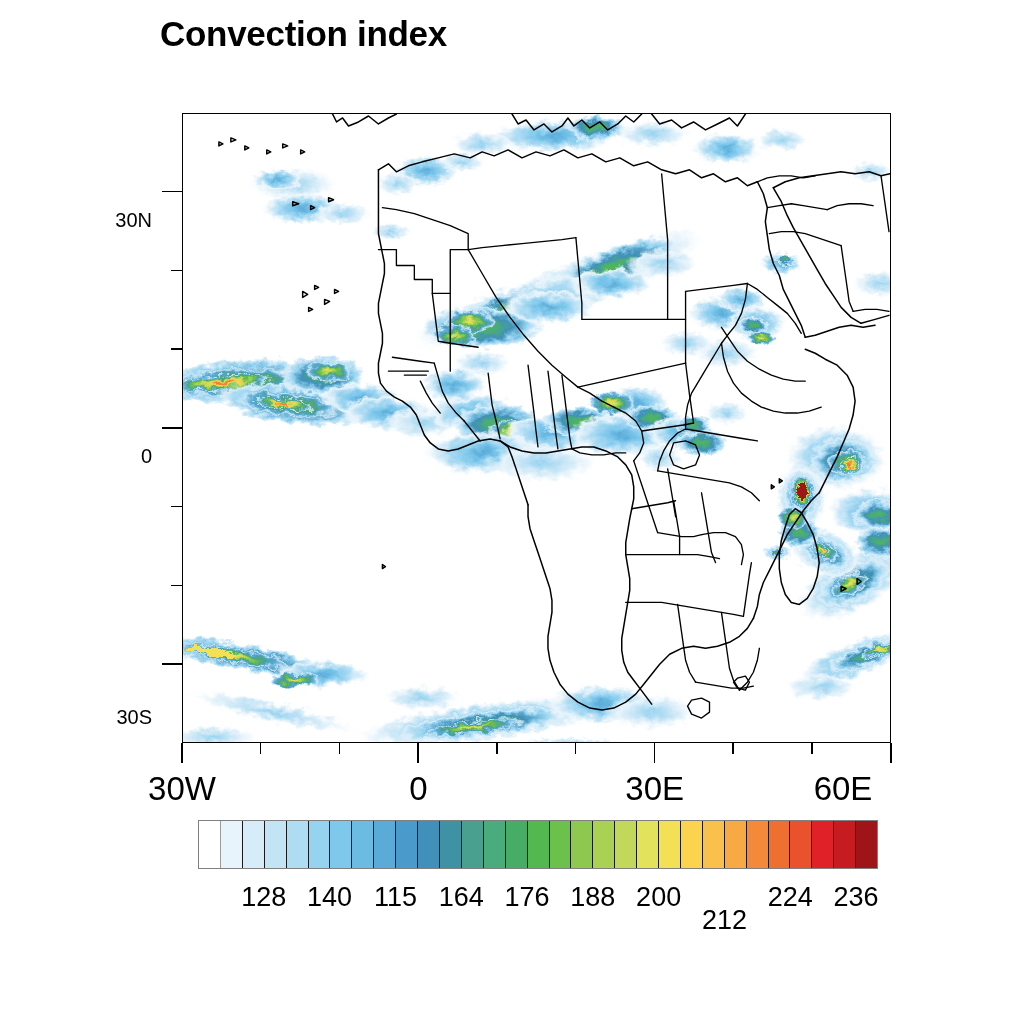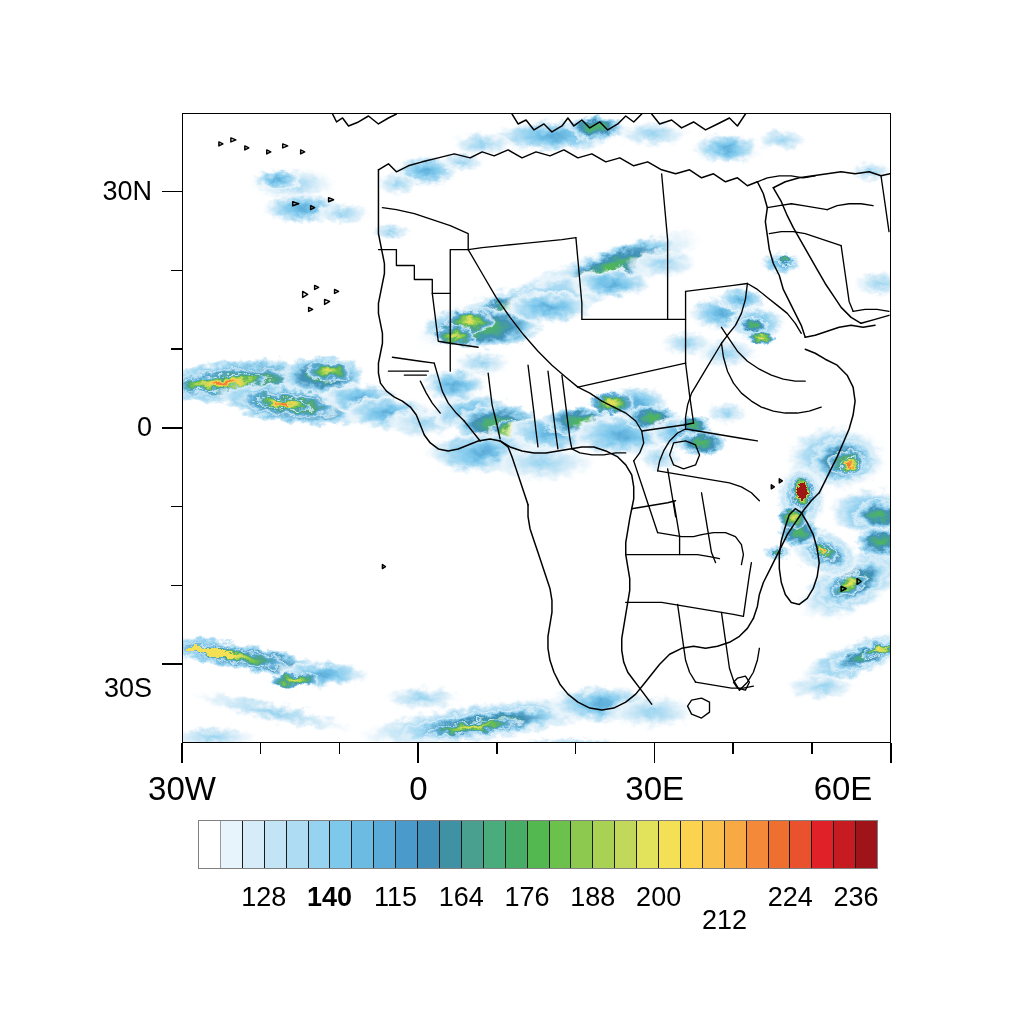--- a/index.html
+++ b/index.html
@@ -19,38 +19,39 @@
         border:1.6px solid #000;box-sizing:border-box;overflow:hidden;background:#fff;}
   #plot svg{display:block;width:100%;height:100%;}
 
   
   .tick{position:absolute;background:#000;}
   .tick.major-y{width:20px;height:1.6px;}
   .tick.minor-y{width:11px;height:1.4px;}
   .tick.major-x{width:1.6px;height:20px;}
   .tick.minor-x{width:1.4px;height:11px;}
 
-  .ylabel{position:absolute;font-size:27px;text-align:right;white-space:nowrap;line-height:1;}
+  .ylabel{position:absolute;font-size:20px;text-align:right;white-space:nowrap;line-height:1;margin-top:32px;}
   .xlabel{position:absolute;font-size:33px;text-align:center;white-space:nowrap;line-height:1;}
 
   
   #cbar-wrap{position:absolute;left:198px;top:820px;width:680px;height:49px;}
   #cbar{display:flex;width:100%;height:100%;
         border:1.2px solid #808080;box-sizing:border-box;background:#fff;}
   .cb-cell{flex:1 1 0;height:100%;border-right:1.1px solid #1a1a1a;box-sizing:border-box;}
   .cb-cell:last-child{border-right:none;}
   .cb-cell.first{border-right-color:#9a9a9a;}
   .cb-label{position:absolute;font-size:27px;text-align:center;white-space:nowrap;
             line-height:1;top:884px;width:80px;}
 </style>
 </head>
 <body>
 
 <div id="page">
 
+  <div class="title">Convection index</div>
 
   <div id="plot">
     <svg viewBox="0 0 709 630" preserveAspectRatio="none">
       <defs>
 
         <radialGradient id="gITCZ1" cx="50%" cy="50%" r="50%">
           <stop offset="0%" stop-color="#ef6f31"></stop>
           <stop offset="18%" stop-color="#f4893a"></stop>
           <stop offset="32%" stop-color="#fbd34f"></stop>
           <stop offset="46%" stop-color="#c2d85b"></stop>
@@ -534,21 +535,21 @@
         <div class="cb-cell" style="background: rgb(244, 137, 58);"></div>
         <div class="cb-cell" style="background: rgb(239, 111, 49);"></div>
         <div class="cb-cell" style="background: rgb(233, 82, 44);"></div>
         <div class="cb-cell" style="background: rgb(224, 33, 40);"></div>
         <div class="cb-cell" style="background: rgb(198, 27, 33);"></div>
         <div class="cb-cell" style="background: rgb(158, 20, 24);"></div>
       </div>
   </div>
   <div id="cbar-labels">
       <div class="cb-label" style="left: 223.806px;">128</div>
-      <div class="cb-label" style="left: 289.613px; font-weight: bold;">140</div>
+      <div class="cb-label" style="left: 289.613px;">140</div>
       <div class="cb-label" style="left: 355.419px;">115</div>
       <div class="cb-label" style="left: 421.226px;">164</div>
       <div class="cb-label" style="left: 487.032px;">176</div>
       <div class="cb-label" style="left: 552.839px;">188</div>
       <div class="cb-label" style="left: 618.645px;">200</div>
       <div class="cb-label" style="left: 684.452px; margin-top: 23px;">212</div>
       <div class="cb-label" style="left: 750.258px;">224</div>
       <div class="cb-label" style="left: 816.065px;">236</div>
     </div>
 

